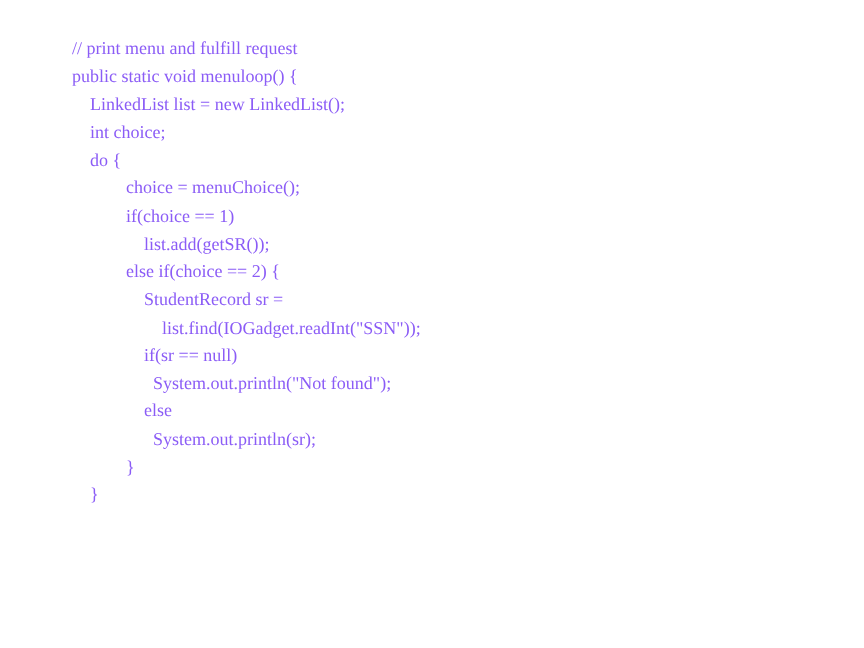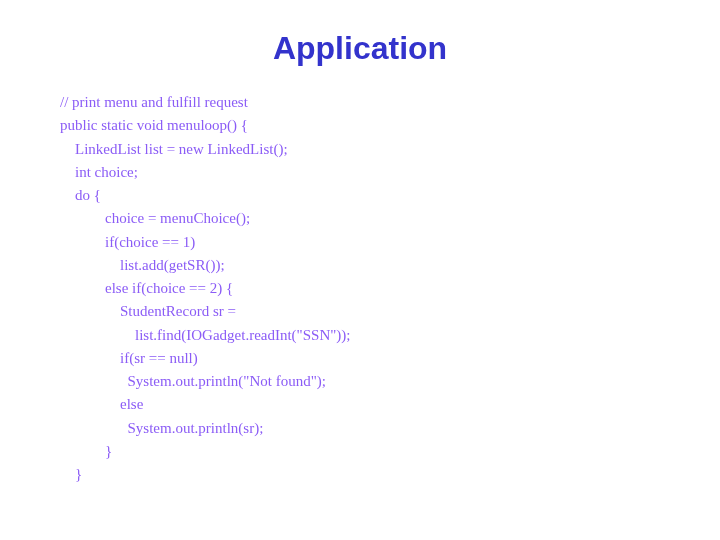--- a/index.html
+++ b/index.html
@@ -41,21 +41,20 @@
       color: #8b5cf6;
       white-space: pre;
       align-self: flex-start;
       margin-left: 20px;
     }
   </style>
 </head>
 <body>
 
 <div class="page-container">
-  <h1 class="title">Application</h1>
   <div class="code-block">// print menu and fulfill request
 public static void menuloop() {
     LinkedList list = new LinkedList();
     int choice;
     do {
             choice = menuChoice();
             if(choice == 1)
                 list.add(getSR());
             else if(choice == 2) {
                 StudentRecord sr =

